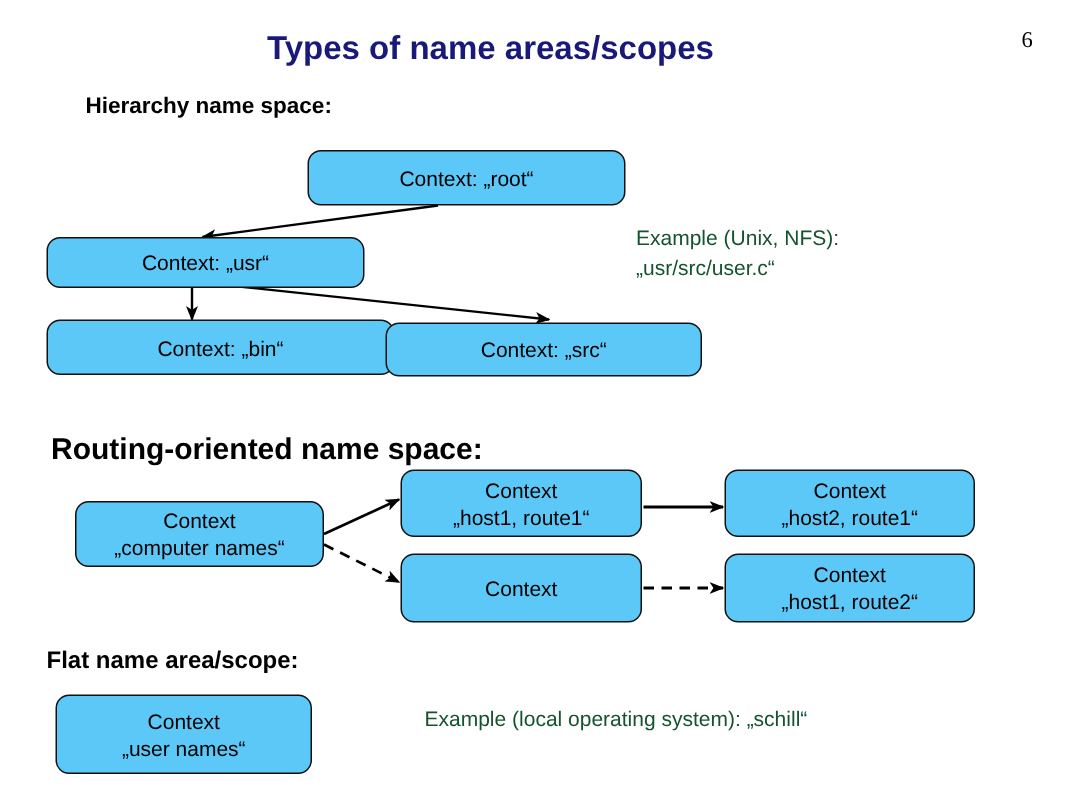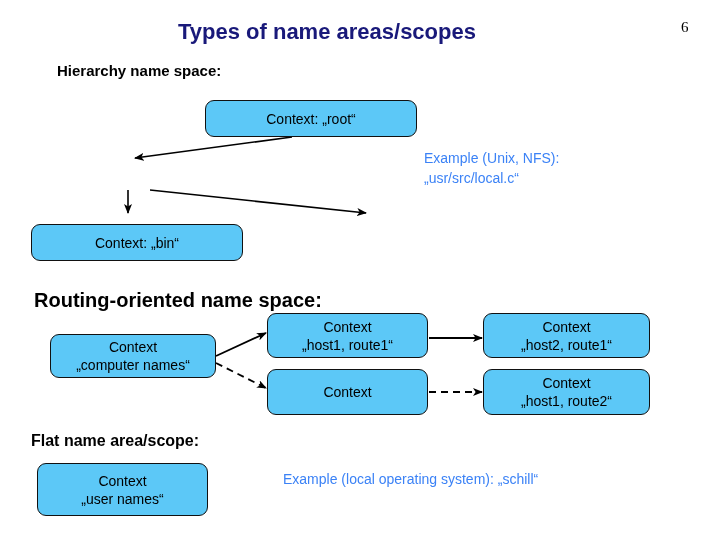--- a/index.html
+++ b/index.html
@@ -46,21 +46,21 @@
   .section-heading {
     position: absolute;
     font-size: 15px;
     font-weight: bold;
     color: #000000;
     white-space: nowrap;
   }
   .note-text {
     position: absolute;
     font-size: 14px;
-    color: #3b82f6;
+    color: #14532d;
     white-space: nowrap;
     line-height: 19px;
   }
   .ctx-box {
     position: absolute;
     box-sizing: border-box;
     background: #5cc8f7;
     border: 1.4px solid #111111;
     border-radius: 9px;
     display: flex;
@@ -110,28 +110,34 @@
 
     <line x1="429" y1="392" x2="482" y2="392" stroke="#000000" stroke-width="2" stroke-dasharray="7,5" marker-end="url(#ah)"></line>
   </svg>
 
   <div class="section-heading" style="left:57px; top:62px;">Hierarchy name space:</div>
 
   <div class="ctx-box" style="left:178px; top:100px; width:212px; height:37px;margin-left:27px;">
     <span>Context: „root“</span>
   </div>
 
+  <div class="ctx-box" style="left:31px; top:158px; width:212px; height:34px;">
+    <span>Context: „usr“</span>
+  </div>
 
-  <div class="ctx-box" style="left:31px; top:224px; width:212px; height:37px;">
+  <div class="ctx-box" style="left:31px; top:213px; width:232px; height:37px;">
     <span>Context: „bin“</span>
   </div>
 
+  <div class="ctx-box" style="left:257px; top:215px; width:211px; height:36px;">
+    <span>Context: „src“</span>
+  </div>
 
   <div class="note-text" style="left:424px; top:149px;">Example (Unix, NFS):</div>
-  <div class="note-text" style="left:424px; top:169px;">„usr/src/local.c“</div>
+  <div class="note-text" style="left:424px; top:169px;">„usr/src/user.c“</div>
 
   <div class="section-heading" style="left:34px; top:289px; font-size:20px;">Routing-oriented name space:</div>
 
   <div class="ctx-box ctx-overflow" style="left:50px; top:334px; width:166px; height:44px;">
     <span>Context</span>
     <span class="l2">„computer names“</span>
   </div>
 
   <div class="ctx-box" style="left:267px; top:313px; width:161px; height:45px;">
     <span>Context</span>

